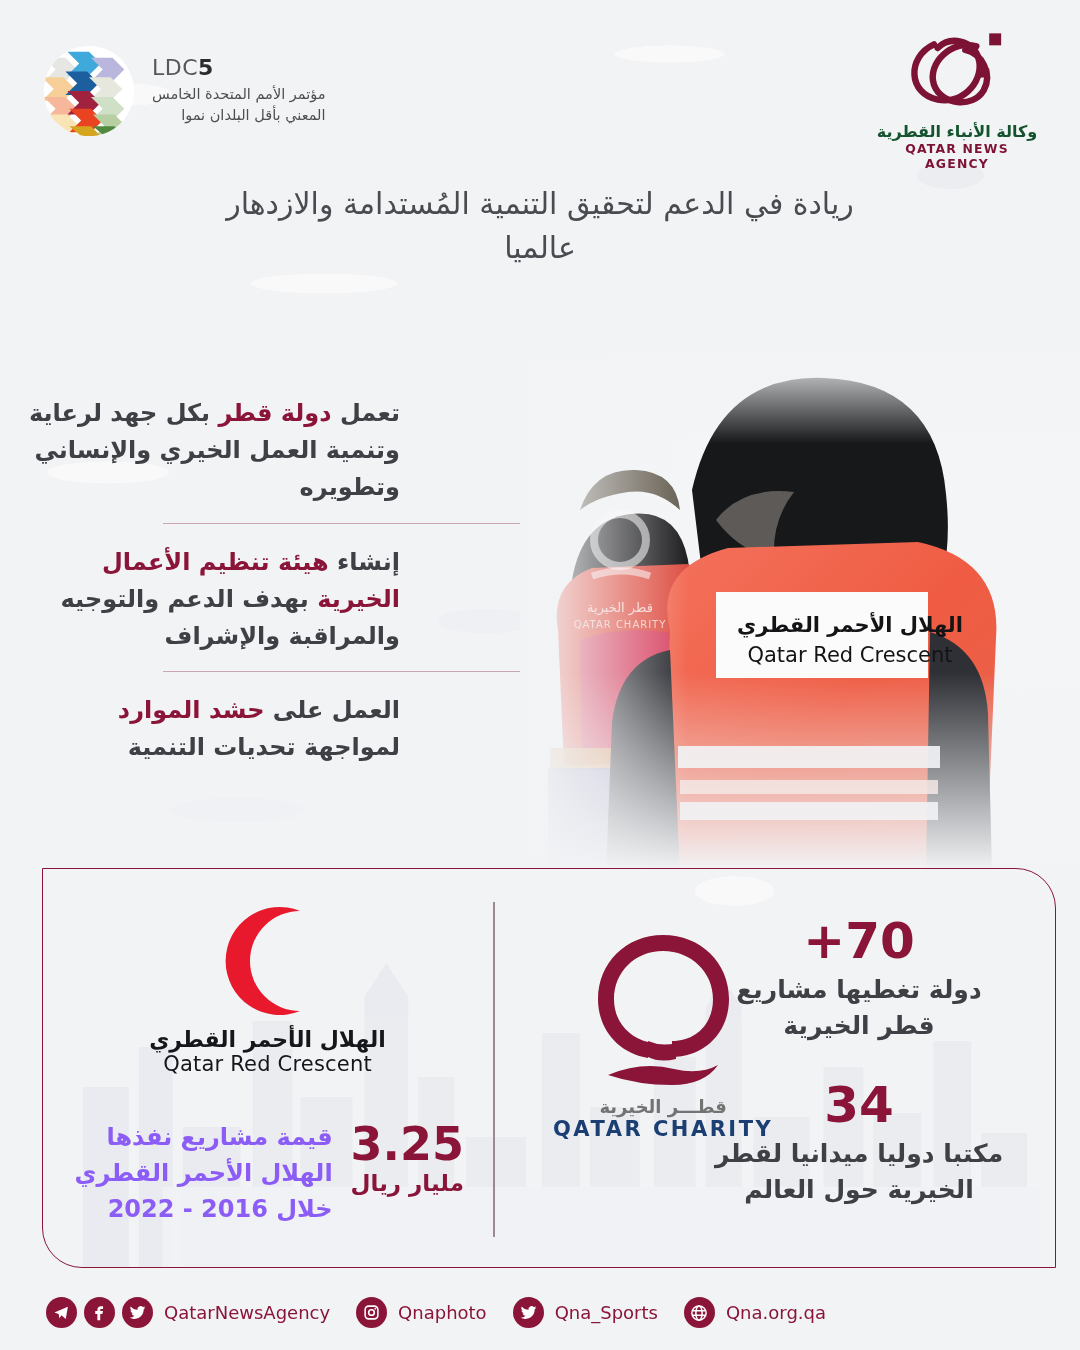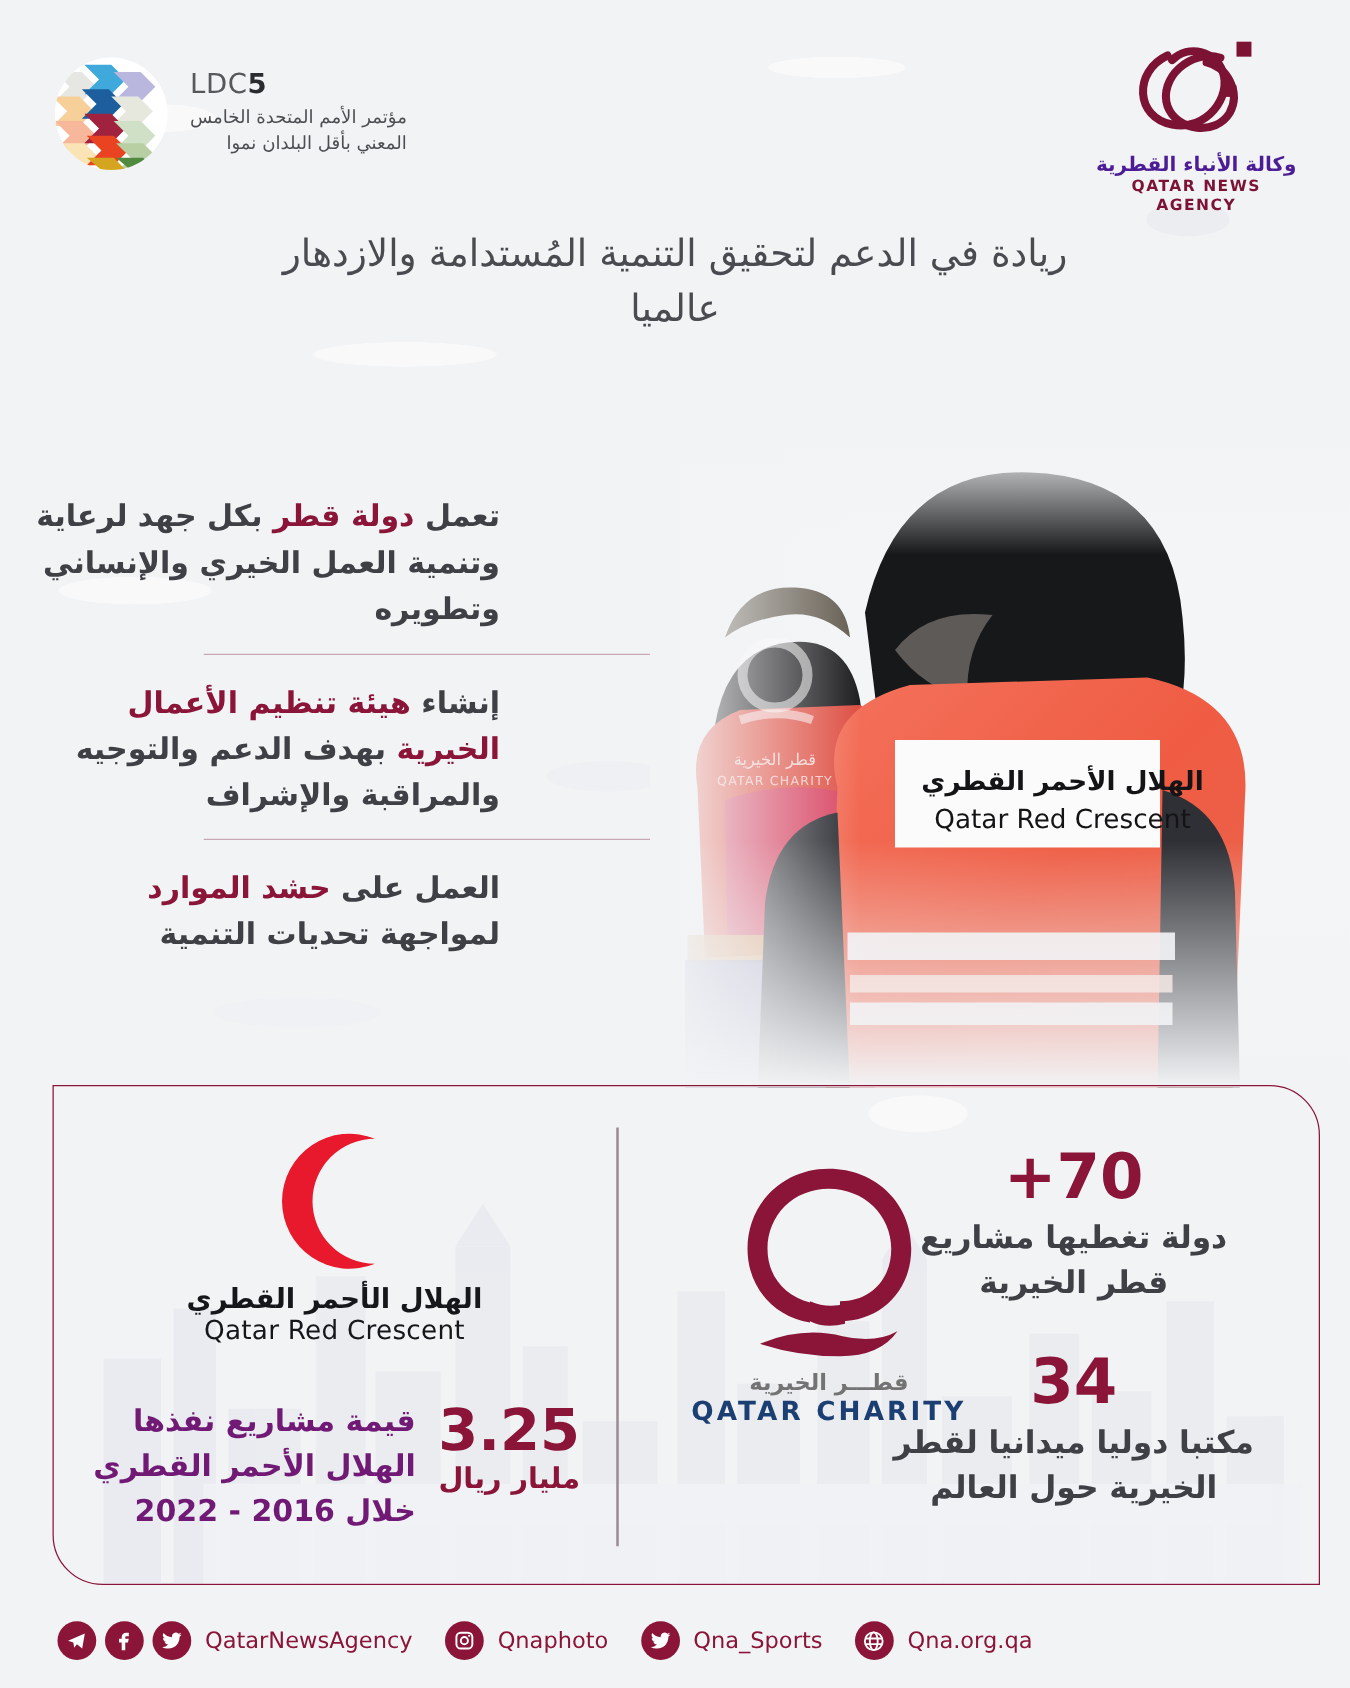--- a/index.html
+++ b/index.html
@@ -48,21 +48,21 @@
     direction:ltr; text-align:left; line-height:1.1; margin-bottom:3px;
   }
   .ldc-title b { color:#2b2c30; font-weight:700; }
   .ldc-sub {
     font-size:14.5px; color:#4d4e52; line-height:1.45;
     direction:rtl; text-align:right; white-space:pre-line;
   }
 
   .qna-block { position:absolute; right:38px; top:26px; width:170px; text-align:center; }
   .qna-mark { width:120px; height:92px; margin:0 auto; display:block; }
-  .qna-ar { font-size:16px; color:#4c1d95; font-weight:700; margin-top:4px; letter-spacing:0; }
+  .qna-ar { font-size:16px; color:#14532d; font-weight:700; margin-top:4px; letter-spacing:0; }
   .qna-en { font-size:12.4px; color:#7c1335; font-weight:700; letter-spacing:1.2px; direction:ltr; }
 
   
   .title-wrap { position:absolute; top:168px; left:0; width:1080px; text-align:center; }
   .main-title {
     font-size:41px; font-weight:700; color:#8a1538;
     letter-spacing:0; line-height:1.25;
   }
   .sub-title {
     margin-top:14px;
@@ -137,22 +137,22 @@
   .qrc-logo { position:absolute; left:0; right:0; top:32px; text-align:center; }
   .qrc-mark { width:120px; height:120px; display:block; margin:0 auto 6px; }
   .qrc-ar { font-size:22px; font-weight:700; color:#16171a; letter-spacing:.5px; }
   .qrc-en { font-size:21px; color:#16171a; direction:ltr; letter-spacing:.2px; }
 
   .qrc-stat {
     position:absolute; left:20px; right:28px; top:250px;
     display:flex; align-items:flex-start; justify-content:flex-start;
     gap:18px; direction:rtl;
   }
-  .qrc-text { font-size:24px; font-weight:700; color:#701a75; line-height:1.5; text-align:right; flex:1; }
-  .qrc-val { text-align:right; flex:0 0 auto; padding-top:2px; }
+  .qrc-text { font-size:24px; font-weight:700; color:#8b5cf6; line-height:1.5; text-align:right; flex:1; }
+  .qrc-val { text-align:left; flex:0 0 auto; padding-top:2px; }
   .qrc-num { font-size:46px; font-weight:700; color:#8a1538; line-height:1; }
   .qrc-unit { font-size:23px; font-weight:700; color:#8a1538; margin-top:3px; }
 
   
   .footer {
     position:absolute; left:0; bottom:22px; width:872px;
     display:flex; align-items:center; justify-content:center;
     gap:0; direction:ltr;text-align:right;
   }
   .f-group { display:flex; align-items:center; gap:7px; margin-right:26px; }

